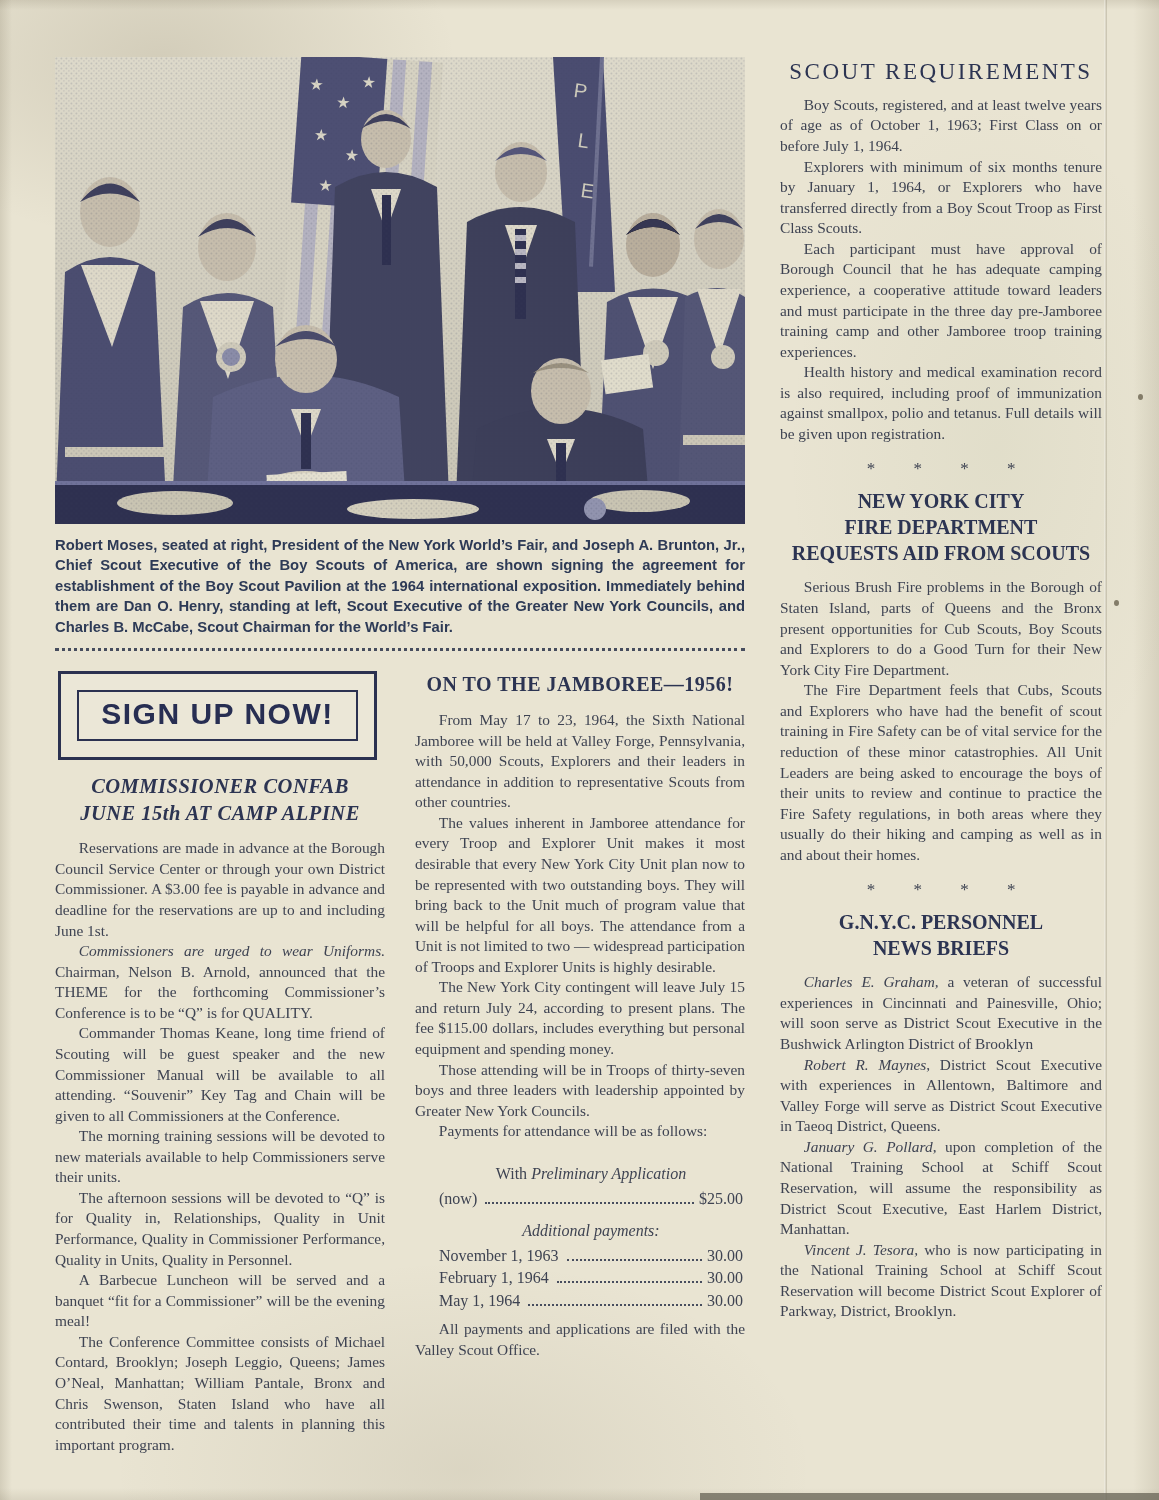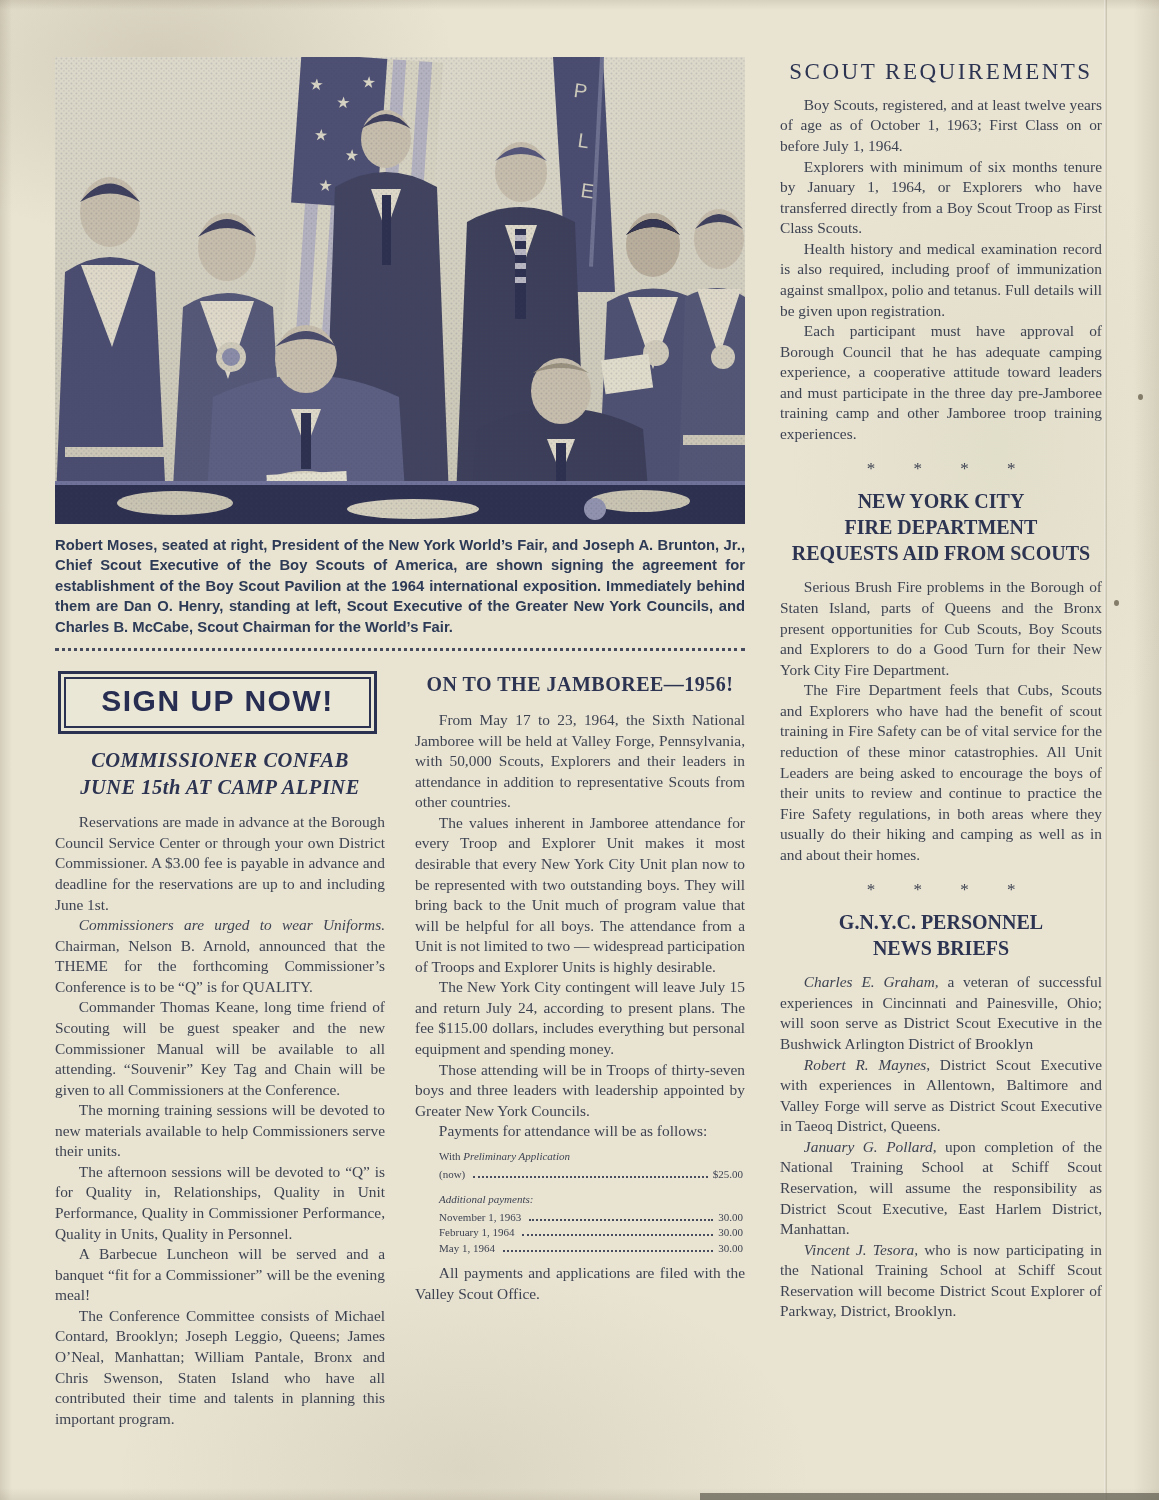--- a/index.html
+++ b/index.html
@@ -32,34 +32,34 @@
   .caption{font-family:"Liberation Sans", sans-serif;font-weight:bold;font-size:14.8px;
     line-height:1.38;color:#2d3a56;margin:11px 0 0;text-align:justify;}
   .dotted{border:0;border-top:3px dotted #474d5e;height:0;margin:11px 0 0;}
 
   
   .subcols{display:grid;grid-template-columns:330px 330px;column-gap:30px;margin-top:17px;}
 
   .para{margin:0;text-align:justify;text-indent:1.55em;font-size:15.4px;line-height:1.335;}
   .it{font-style:italic;}
 
-  .signup{border:3px solid #2b3150;padding:3px;margin:3px 8px 13px 3px;background:rgba(255,255,255,.12);}
+  .signup{border:3px solid #2b3150;padding:16px;margin:3px 8px 13px 3px;background:rgba(255,255,255,.12);}
   .signup-inner{border:2px solid #2b3150;text-align:center;padding:5px 4px 8px;}
   .signup-text{font-family:"Liberation Sans", sans-serif;font-weight:bold;font-size:30px;
     letter-spacing:1.5px;color:#272e52;}
 
   .headline{font-weight:bold;font-size:20px;color:#2c3452;text-align:center;line-height:1.3;margin:0 0 11px;}
   .headline .hl-line{display:block;}
   .h-confab{font-style:italic;font-size:20.5px;letter-spacing:.5px;margin-bottom:12px;}
   .h-scout-req{font-weight:normal;font-size:23px;letter-spacing:2.5px;margin-bottom:8px;}
   .h-jamboree{margin:3px 0 13px;letter-spacing:.5px;}
 
   .stars{text-align:center;color:#3e4352;font-size:17px;word-spacing:34px;margin:15px 0 9px;}
 
-  .pay-block{margin:7px 2px 7px 24px;font-size:11px;line-height:1.4;}
+  .pay-block{margin:21px 2px 7px 24px;font-size:16px;line-height:1.4;text-align:center;}
   .pay-line{display:flex;align-items:baseline;}
   .pay-leader{flex:1;border-bottom:2px dotted #474d5e;margin:0 5px 3px 8px;min-width:30px;}
   .pay-amt{white-space:nowrap;}
   .pay-first{margin-bottom:3px;}
   .pay-additional{font-style:italic;margin:9px 0 3px;}
 </style>
 </head>
 <body>
 
 <div class="page">
@@ -266,22 +266,22 @@
         </div>
       </div>
     </div>
 
     <div>
       <h2 class="headline h-scout-req">SCOUT REQUIREMENTS</h2>
       <div>
 
       <p class="para"><span>Boy Scouts, registered, and at least twelve years of age as of October 1, 1963; First Class on or before July 1, 1964.</span></p>
           <p class="para"><span>Explorers with minimum of six months tenure by January 1, 1964, or Explorers who have transferred directly from a Boy Scout Troop as First Class Scouts.</span></p>
+          <p class="para"><span>Each participant must have approval of Borough Council that he has adequate camping experience, a cooperative attitude toward leaders and must participate in the three day pre-Jamboree training camp and other Jamboree troop training experiences.</span></p>
           <p class="para"><span>Health history and medical examination record is also required, including proof of immunization against smallpox, polio and tetanus.  Full details will be given upon registration.</span></p>
-          <p class="para"><span>Each participant must have approval of Borough Council that he has adequate camping experience, a cooperative attitude toward leaders and must participate in the three day pre-Jamboree training camp and other Jamboree troop training experiences.</span></p>
         </div>
 
       <div class="stars">*  *  *  *</div>
 
       <h2 class="headline">
         <span class="hl-line">NEW YORK CITY</span>
         <span class="hl-line">FIRE DEPARTMENT</span>
         <span class="hl-line">REQUESTS AID FROM SCOUTS</span>
       </h2>
       <div>

